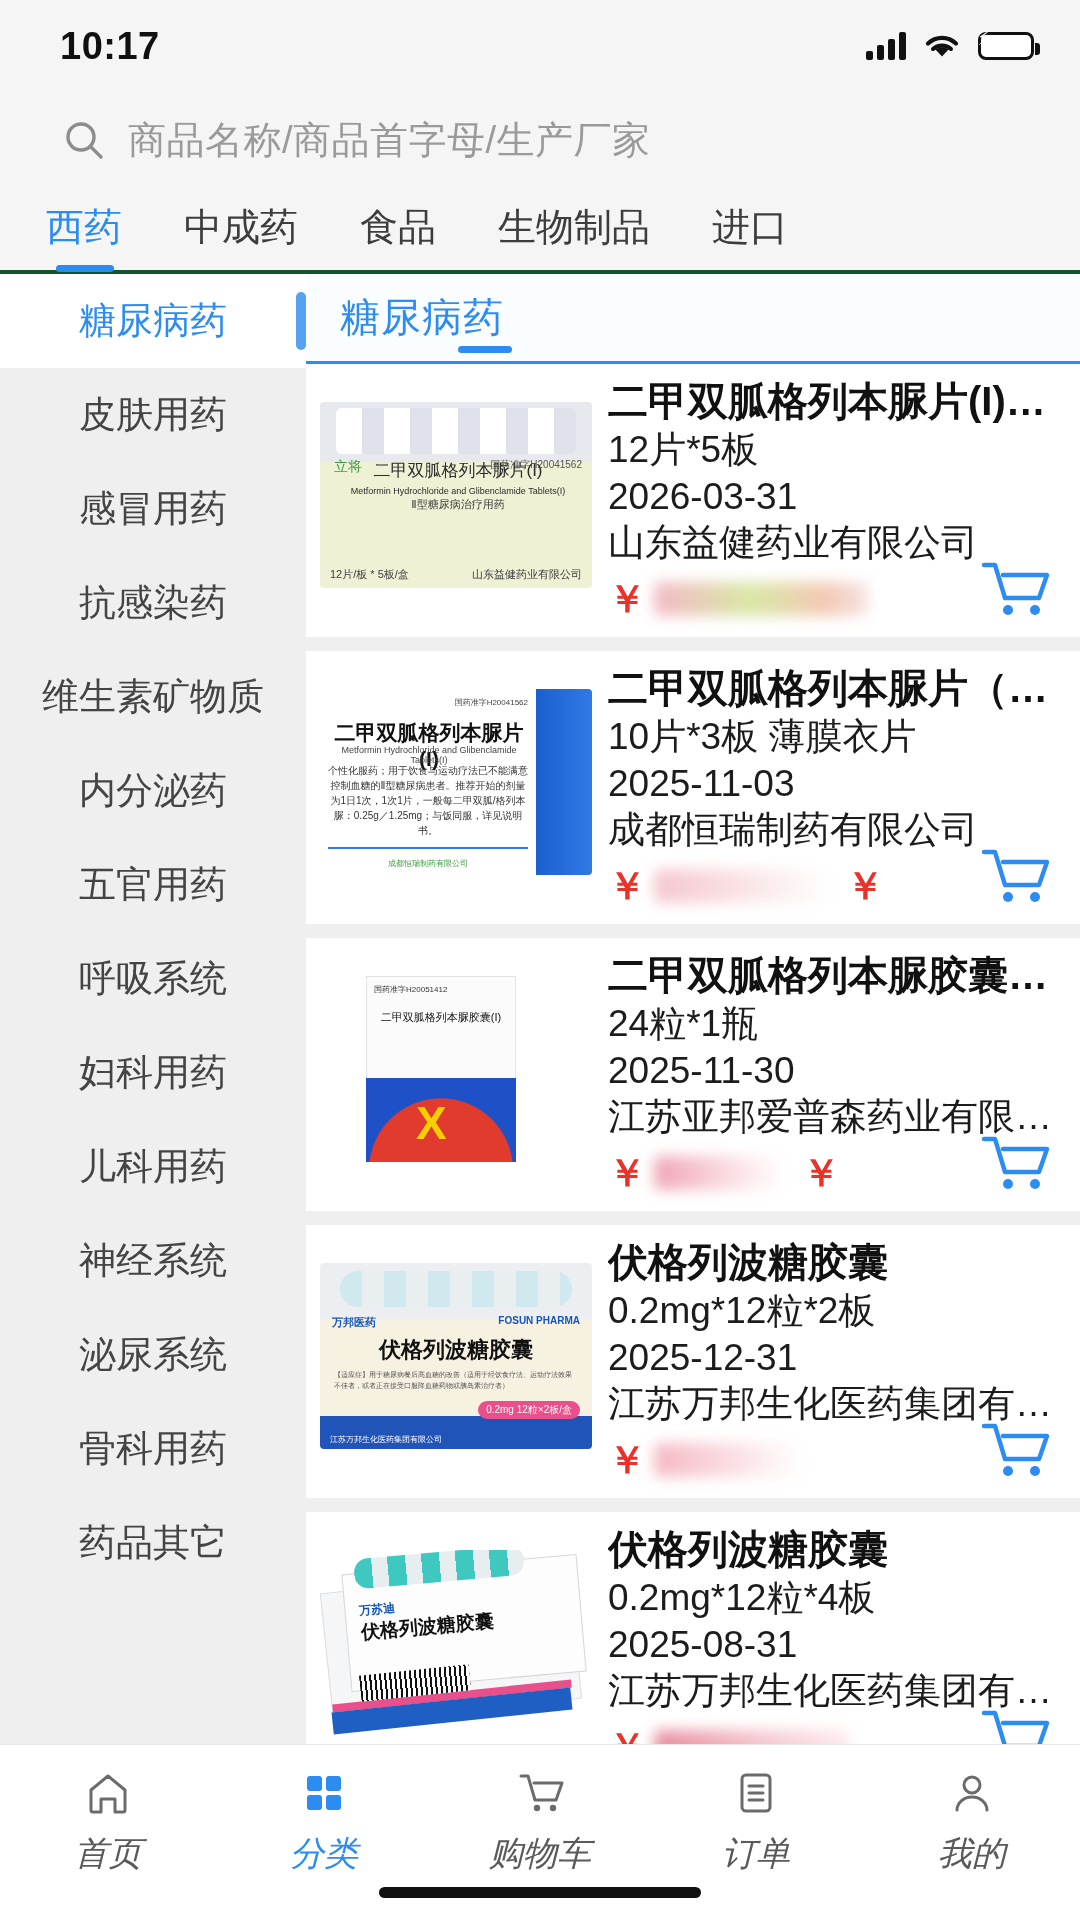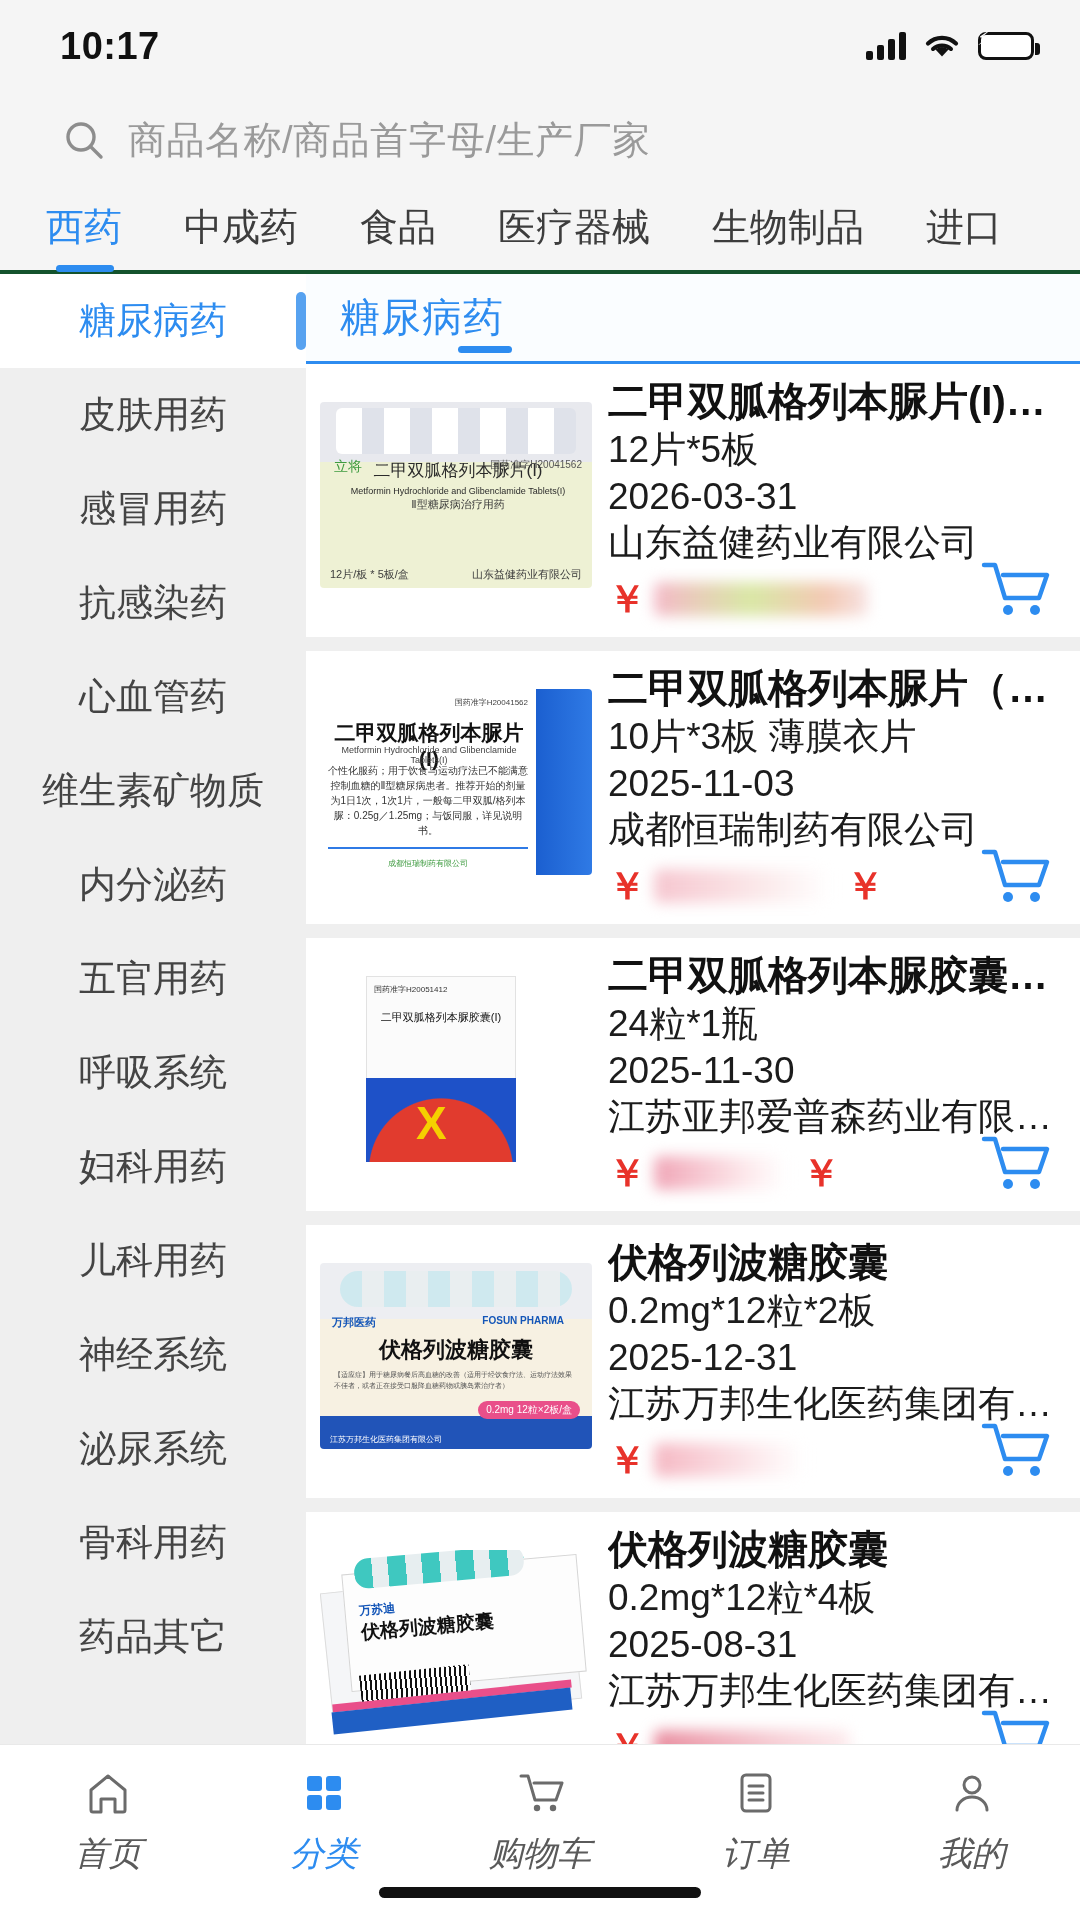--- a/index.html
+++ b/index.html
@@ -185,21 +185,21 @@
   .t3 .card3{position:absolute; left:46px; top:0; width:150px; bottom:0; background:#fbfbfb; border:1px solid #e2e2e2;}
   .t3 .red{position:absolute; left:46px; bottom:0; width:150px; height:84px; background:radial-gradient(circle at 50% 110%, #e13b2e 0 60%, transparent 61%), #1e51c8;}
   .t3 .yel{position:absolute; left:96px; bottom:16px; font-size:46px; color:#f5d000; font-weight:700; line-height:1;}
   .t3 .code{position:absolute; top:8px; left:54px; font-size:8px; color:#333;}
   .t3 .ttl{position:absolute; top:34px; left:50px; width:142px; font-size:11px; color:#111; text-align:center;}
 
   .t4{ background:linear-gradient(180deg,#edeef2 0 30%, #f7f1e2 30% 82%, #2154b8 82% 100%); }
   .t4 .caps{position:absolute; top:8px; left:20px; right:20px; height:36px;
      background:repeating-linear-gradient(90deg,#cfe9ef 0 22px,#e9eef0 22px 44px); border-radius:18px;}
   .t4 .brand{position:absolute; top:52px; left:12px; font-size:11px; color:#1456b8; font-weight:700;}
-  .t4 .brand2{position:absolute; top:52px; right:28px; font-size:10px; color:#1456b8; font-weight:700;}
+  .t4 .brand2{position:absolute; top:52px; right:12px; font-size:10px; color:#1456b8; font-weight:700;}
   .t4 .nm{position:absolute; top:72px; left:10px; right:10px; text-align:center; font-size:22px; font-weight:700; color:#111;}
   .t4 .dsc{position:absolute; top:106px; left:14px; right:14px; font-size:7px; color:#555; line-height:1.6;}
   .t4 .pink{position:absolute; bottom:30px; right:12px; background:#e94f8a; color:#fff; font-size:10px; padding:2px 8px; border-radius:10px;}
   .t4 .ft{position:absolute; bottom:4px; left:10px; font-size:8px; color:#fff;}
 
   .t5{ background:#fff; }
   .t5 .b1{position:absolute; left:6px; top:30px; width:250px; height:132px; background:#f5f6f8; border:1px solid #dcdcdc; transform:rotate(-6deg);}
   .t5 .b2{position:absolute; left:26px; top:14px; width:236px; height:118px; background:#fdfdfd; border:1px solid #d5d5d5; transform:rotate(-5deg);}
   .t5 .caps{position:absolute; left:34px; top:2px; width:170px; height:30px; transform:rotate(-5deg);
      background:repeating-linear-gradient(90deg,#3fc8c0 0 18px,#e7eef0 18px 34px); border-radius:14px;}
@@ -245,43 +245,39 @@
         </svg>
       </span>
       <span class="search-ph">商品名称/商品首字母/生产厂家</span>
     </div>
   </div>
 
   <div class="toptabs">
     <div class="ttab active">西药</div>
     <div class="ttab">中成药</div>
     <div class="ttab">食品</div>
-    <div class="ttab">医疗器械</div>
     <div class="ttab">生物制品</div>
     <div class="ttab">进口</div>
   </div>
 
   <div class="body">
     <div class="tab-underline"></div>
 
     <div class="sidebar">
       <div class="side-item active">
           <span class="lbl">糖尿病药</span>
         </div>
       <div class="side-item">
           <span class="lbl">皮肤用药</span>
         </div>
       <div class="side-item">
           <span class="lbl">感冒用药</span>
         </div>
       <div class="side-item">
           <span class="lbl">抗感染药</span>
-        </div>
-      <div class="side-item">
-          <span class="lbl">心血管药</span>
         </div>
       <div class="side-item">
           <span class="lbl">维生素矿物质</span>
         </div>
       <div class="side-item">
           <span class="lbl">内分泌药</span>
         </div>
       <div class="side-item">
           <span class="lbl">五官用药</span>
         </div>

